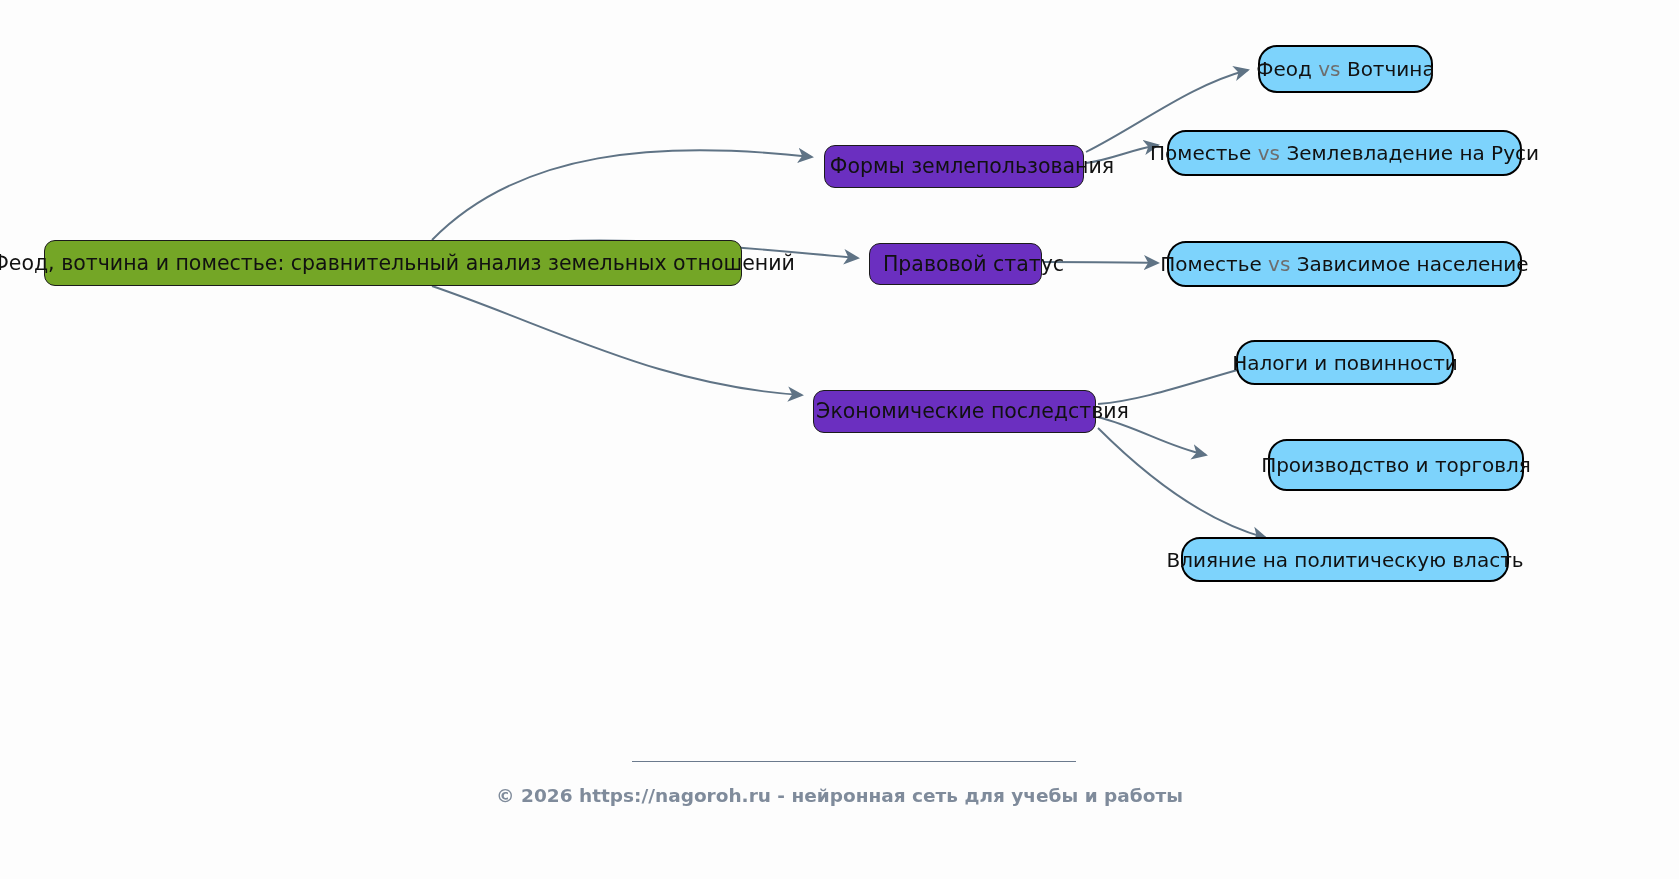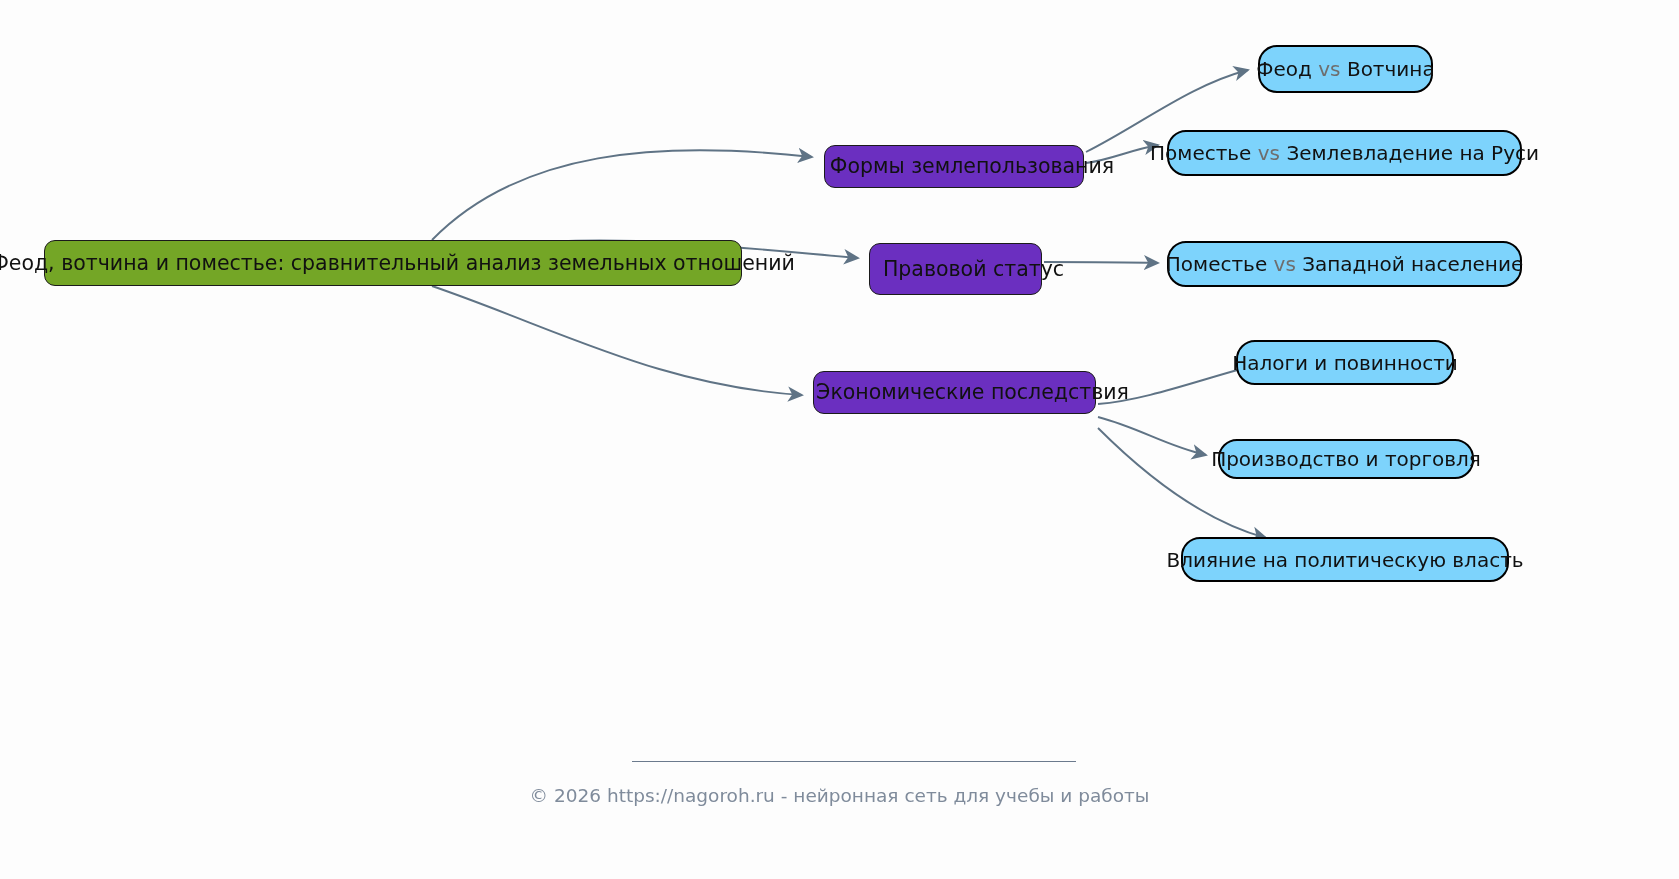--- a/index.html
+++ b/index.html
@@ -60,21 +60,21 @@
     letter-spacing:.25px;
   }
   .footer-rule{
     position:absolute;left:632px;top:761px;width:444px;height:0;
     border-top:1.4px solid #6b7a8d;
   }
   .footer-copy{
     top:785px;
     color:#7f8b9b;
     font-size:18.5px;
-    font-weight:normal;
+    font-weight:bold;
   }
 </style>
 </head>
 <body>
 
 <div id="canvas">
 
   <svg id="edges" viewBox="0 0 1679 879" xmlns="http://www.w3.org/2000/svg">
     <defs>
       <marker id="ah" viewBox="0 0 12 12" refX="10" refY="6" markerWidth="9" markerHeight="9" orient="auto-start-reverse">
@@ -105,45 +105,45 @@
   </svg>
 
   <div class="node node-root" style="left:44px;top:240px;width:698px;height:46px;">
     <span>Феод, вотчина и поместье: сравнительный анализ земельных отношений</span>
   </div>
 
   <div class="node node-branch" style="left:824px;top:145px;width:260px;height:43px;">
     <span>Формы землепользования</span>
   </div>
 
-  <div class="node node-branch" style="left:869px;top:243px;width:173px;height:52px;">
+  <div class="node node-branch" style="left:869px;top:243px;width:173px;height:42px;">
     <span>Правовой статус</span>
   </div>
 
-  <div class="node node-branch" style="left:813px;top:371px;width:283px;height:43px;">
+  <div class="node node-branch" style="left:813px;top:390px;width:283px;height:43px;">
     <span>Экономические последствия</span>
   </div>
 
   <div class="node node-leaf" style="left:1258px;top:45px;width:175px;height:48px;">
     <span><span>Феод </span><span class="vs">vs</span><span> Вотчина</span></span>
   </div>
 
   <div class="node node-leaf" style="left:1167px;top:130px;width:355px;height:46px;">
     <span><span>Поместье </span><span class="vs">vs</span><span> Землевладение на Руси</span></span>
   </div>
 
   <div class="node node-leaf" style="left:1167px;top:241px;width:355px;height:46px;">
-    <span><span>Поместье </span><span class="vs">vs</span><span> Западной население</span></span>
+    <span><span>Поместье </span><span class="vs">vs</span><span> Зависимое население</span></span>
   </div>
 
   <div class="node node-leaf" style="left:1236px;top:340px;width:218px;height:45px;">
     <span>Налоги и повинности</span>
   </div>
 
-  <div class="node node-leaf" style="left:1218px;top:439px;width:256px;height:40px;">
+  <div class="node node-leaf" style="left:1268px;top:439px;width:256px;height:52px;">
     <span>Производство и торговля</span>
   </div>
 
   <div class="node node-leaf" style="left:1181px;top:537px;width:328px;height:45px;">
     <span>Влияние на политическую власть</span>
   </div>
 
 
   <div class="footer-rule"></div>
 

